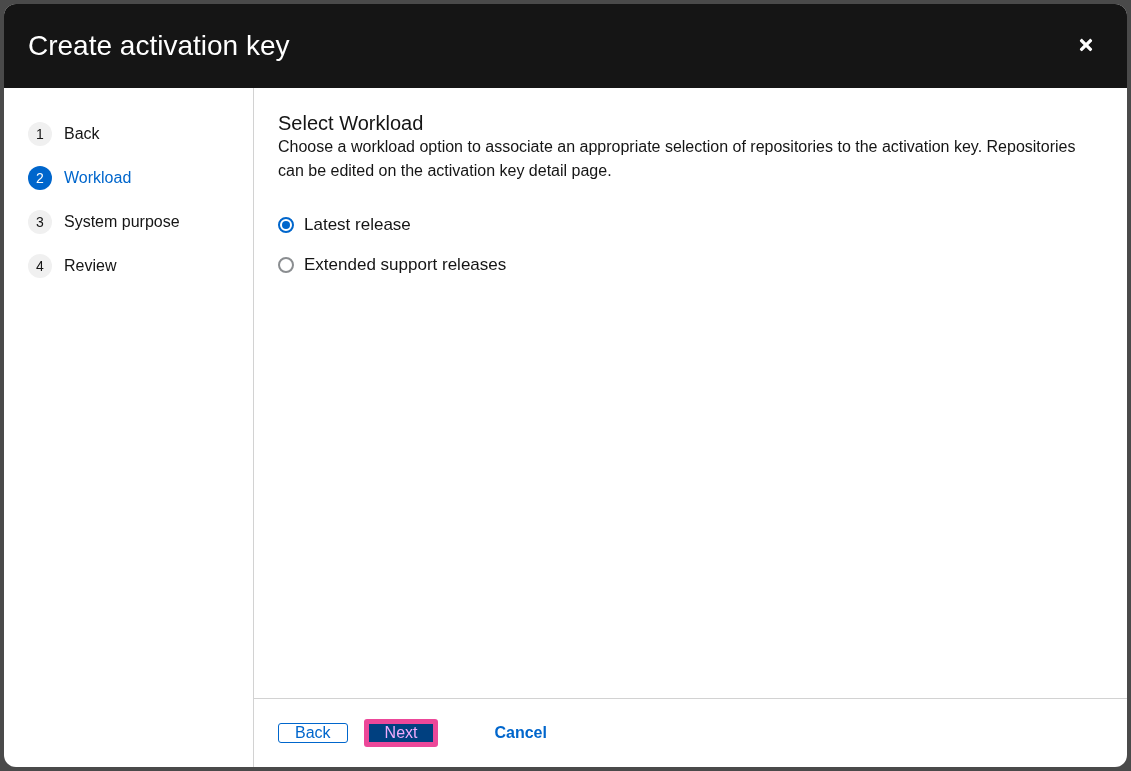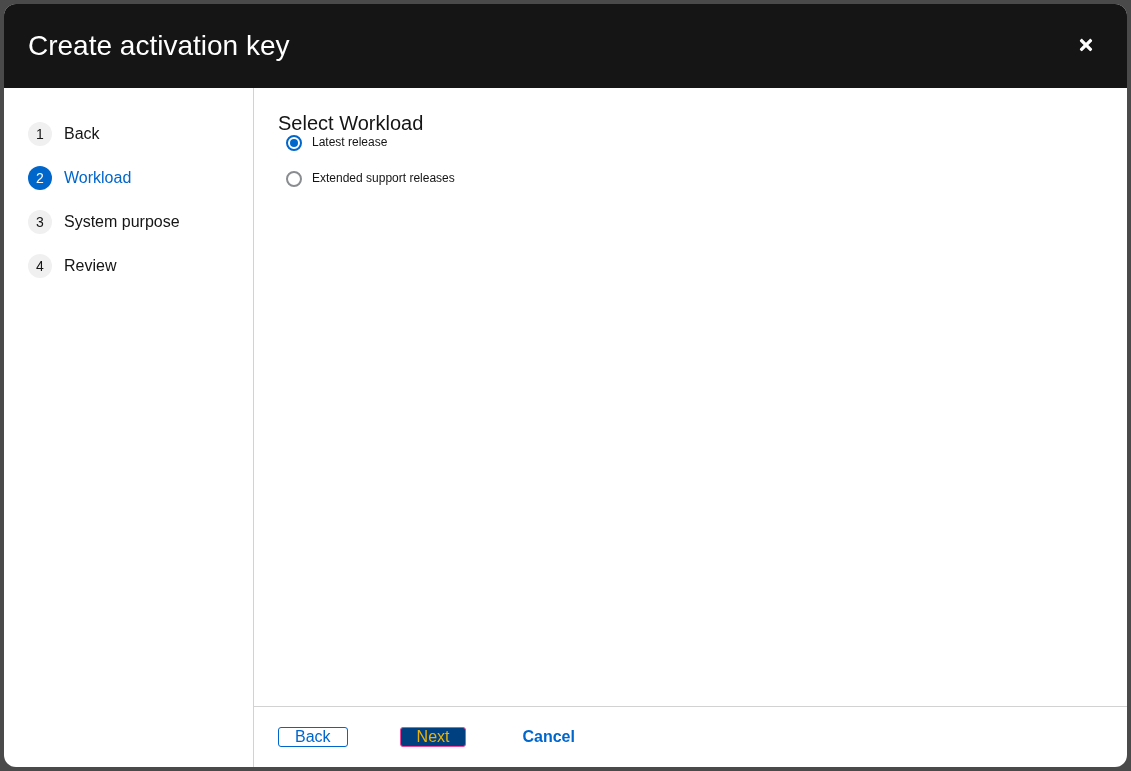--- a/index.html
+++ b/index.html
@@ -118,24 +118,24 @@
       line-height: 1.5;
       margin-bottom: 32px;
     }
     .radio-group {
       display: flex;
       flex-direction: column;
       gap: 20px;
     }
     .radio-option {
       display: flex;
-      cursor: pointer;
-      font-size: 12px;
-      color: #151515;
-      margin-left: 8px;
+      align-items: center;
+      cursor: pointer;
+      font-size: 17px;
+      color: #151515;
     }
     .radio-circle {
       width: 16px;
       height: 16px;
       border-radius: 50%;
       border: 2px solid #8a8d90;
       margin-right: 10px;
       display: flex;
       align-items: center;
       justify-content: center;
@@ -169,23 +169,22 @@
       border: 1px solid transparent;
       font-family: inherit;
     }
     .btn-secondary {
       background: #fff;
       border: 1px solid #0066cc;
       color: #0066cc;
     }
     .btn-primary {
       background: #004080;
-      border: 1px solid #ec4899;
-      color: #eab308;
-      margin-left: 36px;
+      border: 5px solid #ec4899;
+      color: #f0abfc;
     }
     .btn-link {
       background: none;
       border: none;
       color: #0066cc;
       margin-left: 24px;
       font-weight: bold;
     }
   </style>
 </head>
@@ -219,20 +218,21 @@
         </li>
         <li class="step-item">
           <span class="step-number">4</span>
           <span>Review</span>
         </li>
       </ul>
     </nav>
     <div class="content">
       <div class="content-main">
         <h2 class="content-title">Select Workload</h2>
+        <p class="content-description">Choose a workload option to associate an appropriate selection of repositories to the activation key. Repositories can be edited on the activation key detail page.</p>
         <div class="radio-group">
           <label class="radio-option selected">
             <span class="radio-circle">
                 <span class="radio-dot"></span>
               </span>
             <span>Latest release</span>
           </label>
           <label class="radio-option">
             <span class="radio-circle"></span>
             <span>Extended support releases</span>

